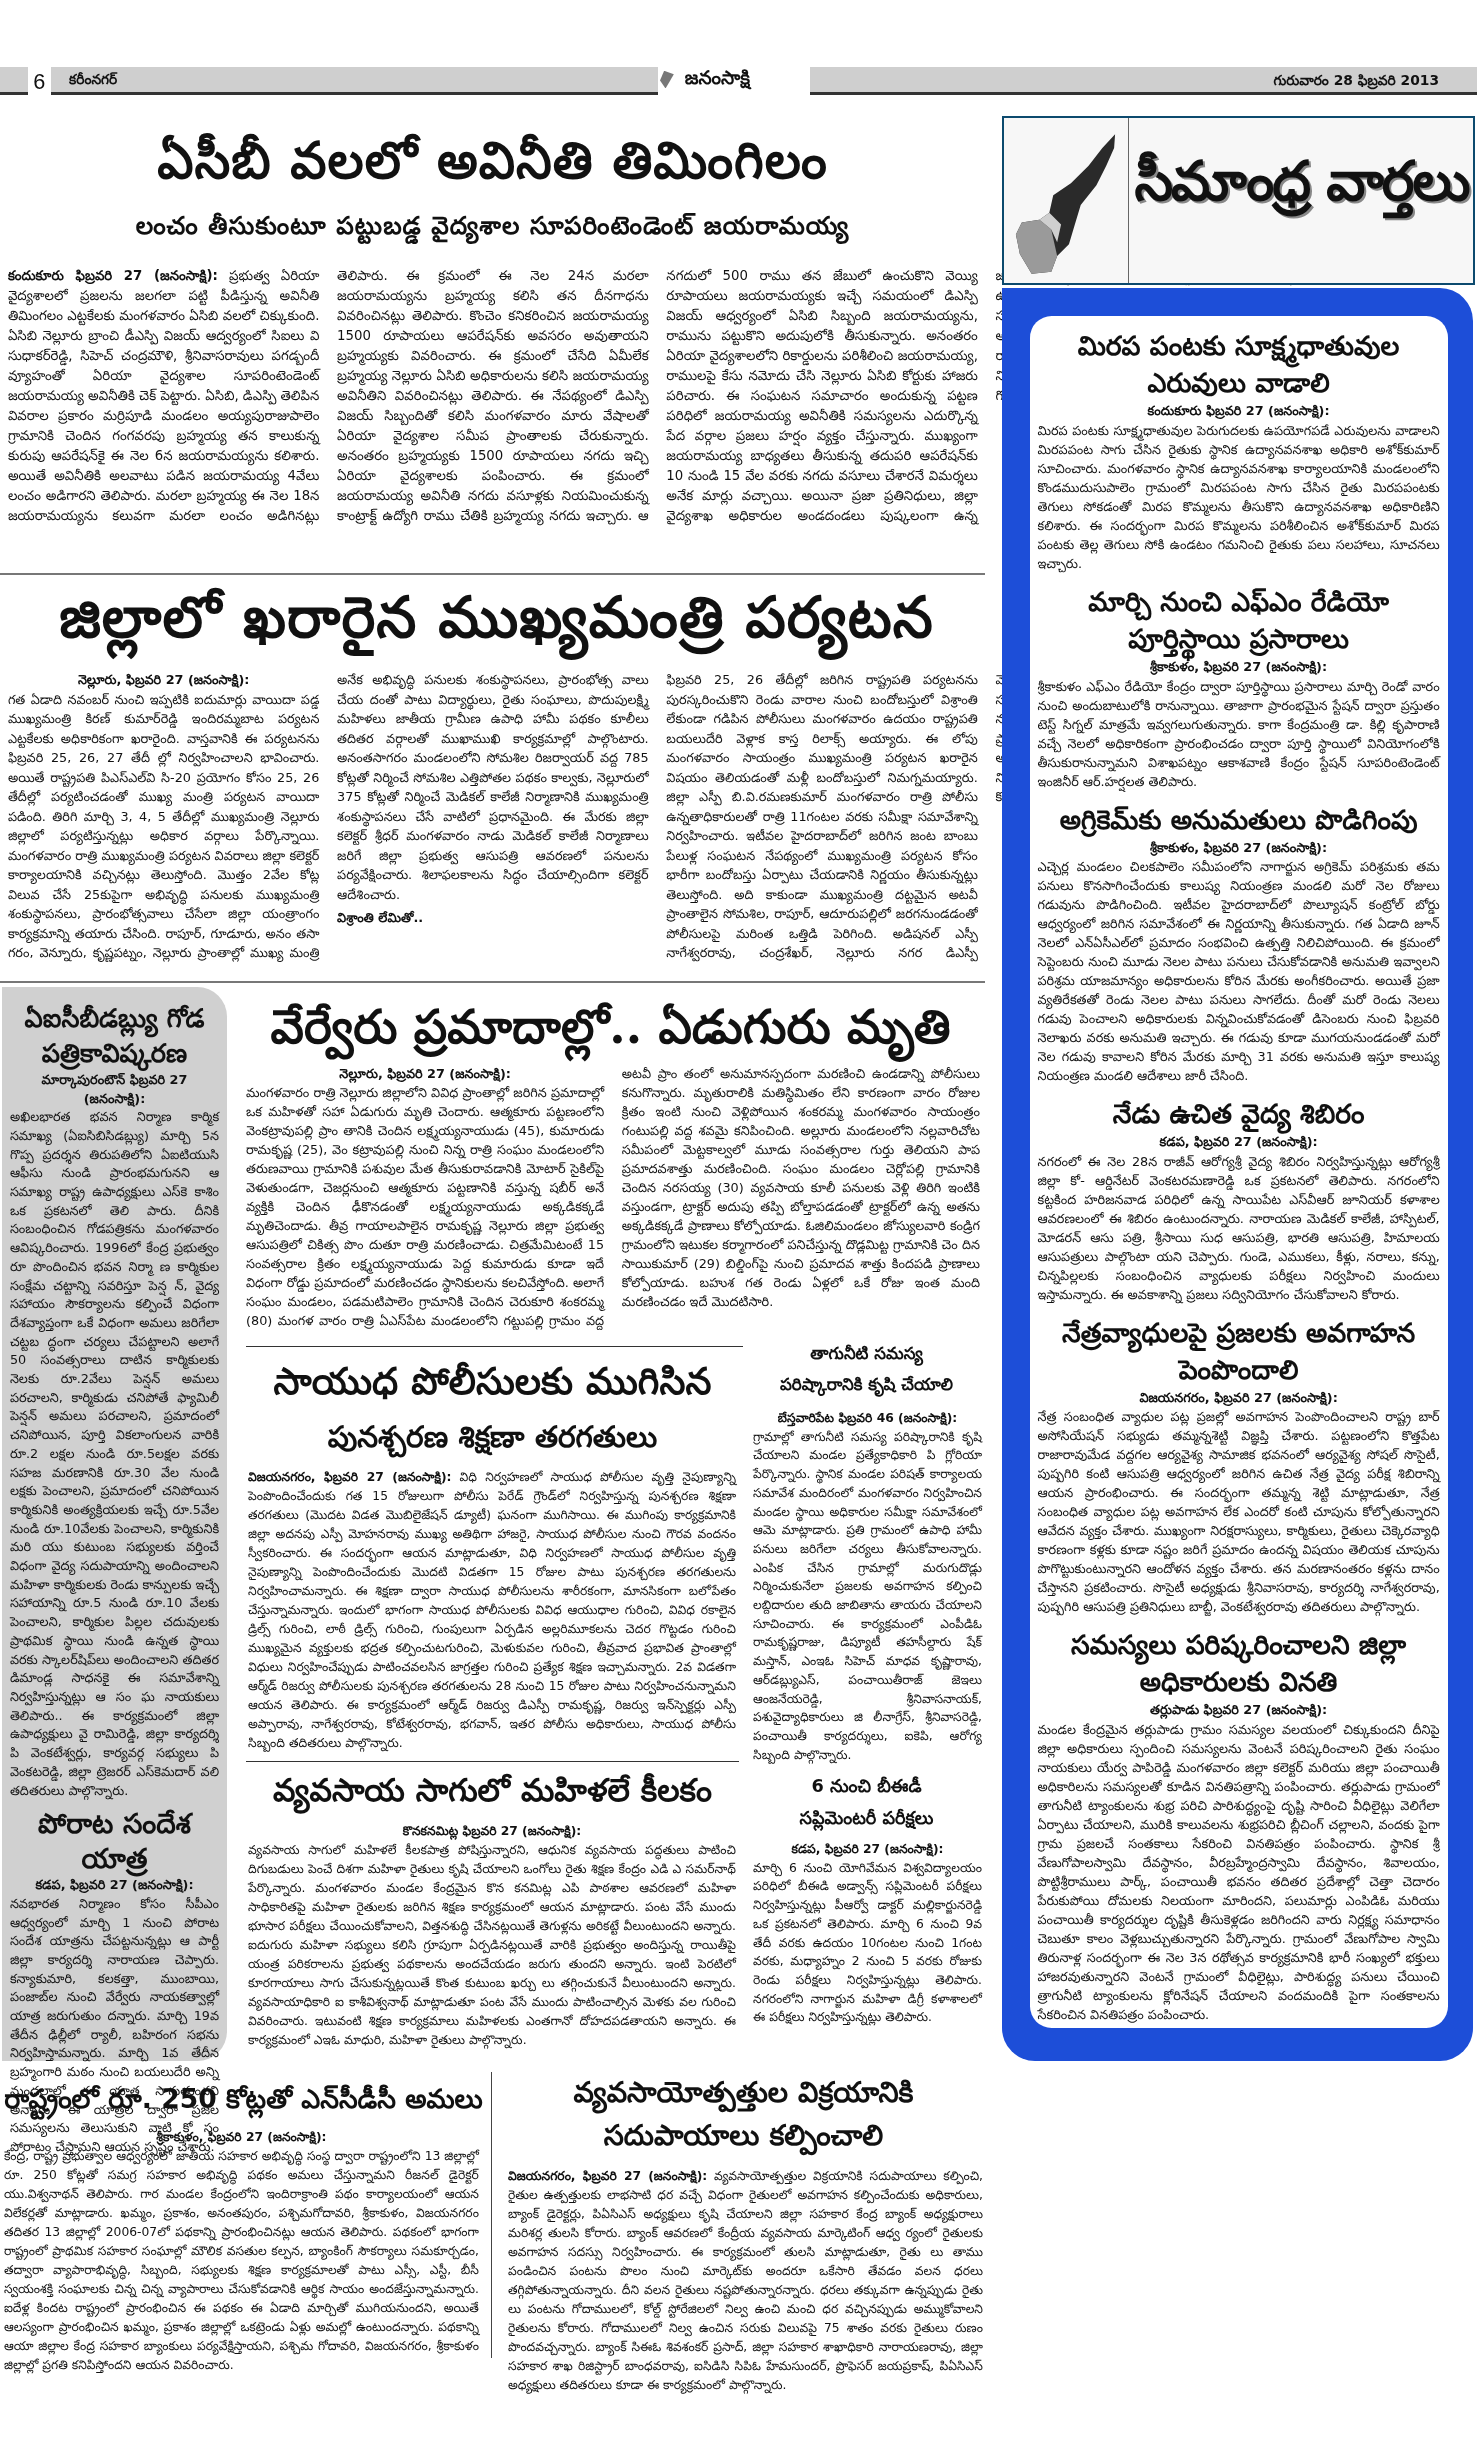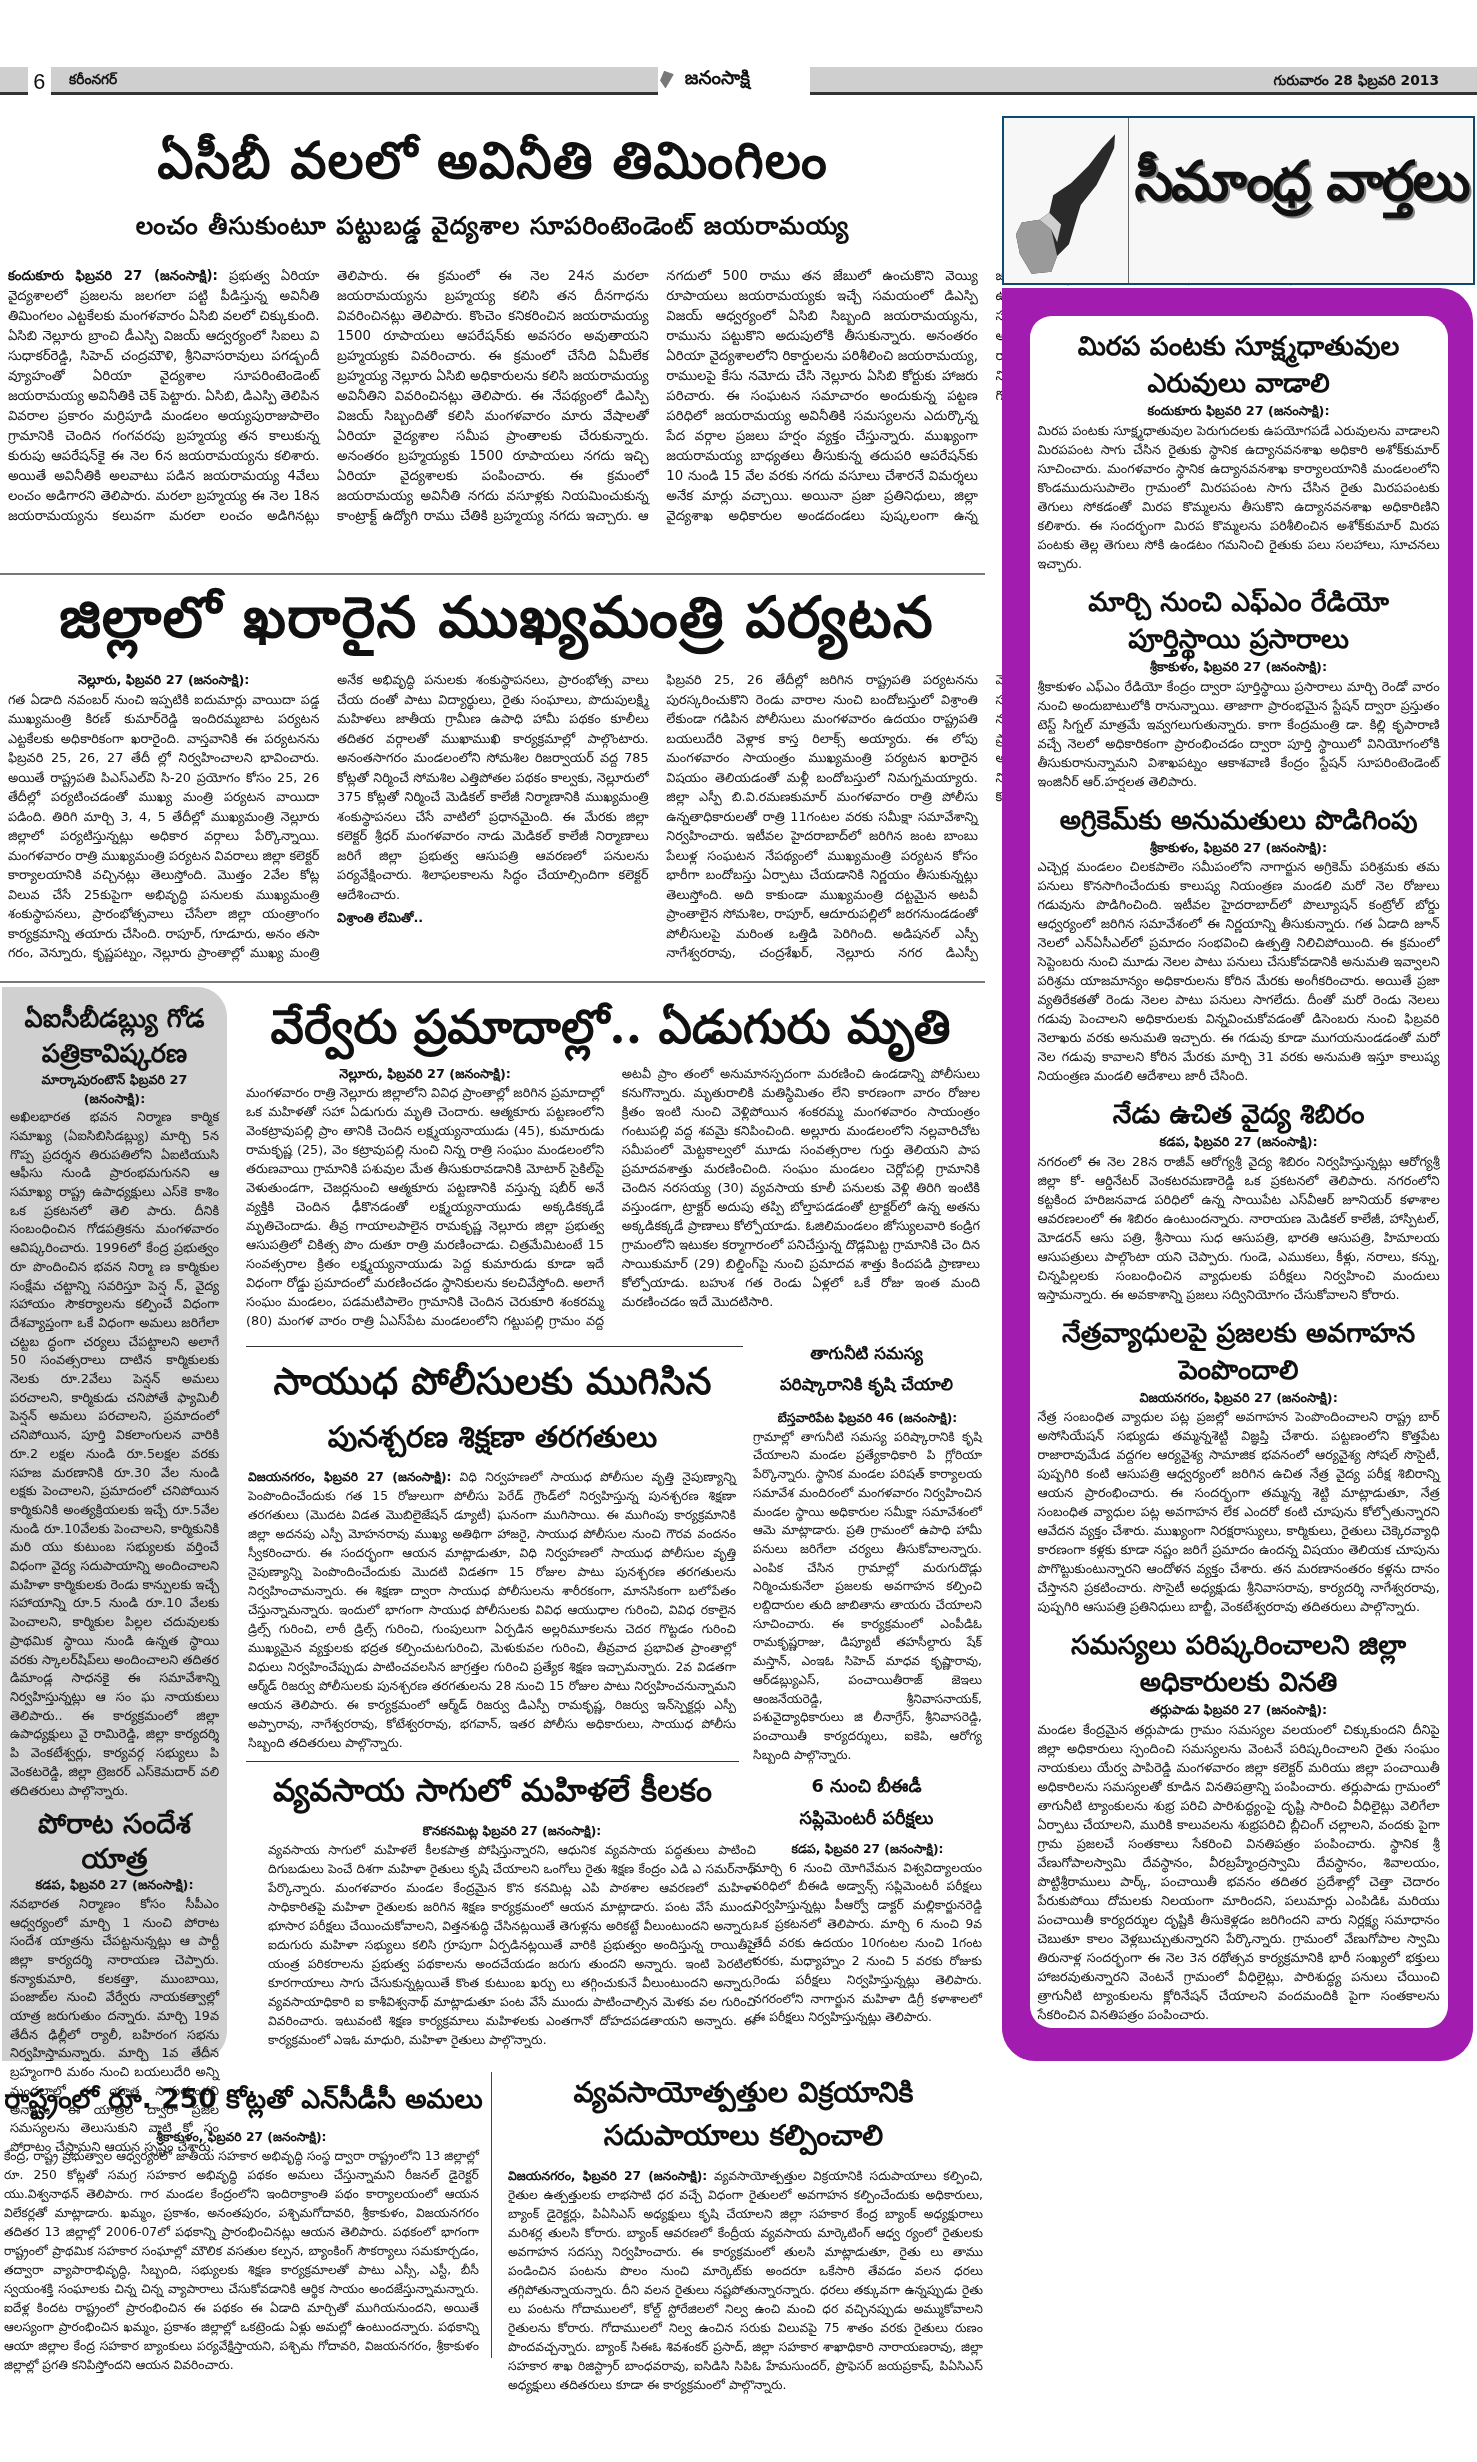--- a/index.html
+++ b/index.html
@@ -24,21 +24,21 @@
   .vrule { position: absolute; width: 1px; background: #444; }
 
   .graybox { position: absolute; left: 2px; top: 987px; width: 225px; height: 1074px; background: #d0d0d0; border-radius: 0 29.6px 29.6px 0; padding: 13.8px 7.9px; font-size: 12.8px; line-height: 18.7px; text-align: justify; }
   .graybox h3 { text-align: center; font-size: 25.6px; line-height: 35px; }
 
   .masthead { position: absolute; left: 1002px; top: 116px; width: 473px; height: 169px; border: 2px solid #0c4a6e; background: #f7f7f7; }
   .map { position: absolute; left: 7.9px; top: 7.9px; width: 108px; height: 152px; }
   .mast-divider { position: absolute; left: 124px; top: 0; width: 1px; height: 165px; background: #666; }
   .mast-title { position: absolute; left: 130px; top: 29.6px; width: 335px; text-align: center; font-size: 55px; font-weight: bold; font-family: "DejaVu Serif", serif; color: #111; text-shadow: 2px 2px 0 #888; letter-spacing: -2px; }
 
-  .sidebar { position: absolute; left: 1002px; top: 288px; width: 471px; height: 1773px; background: #a21caf; border-radius: 0 0 33px 33px; border-top-right-radius: 33px; }
+  .sidebar { position: absolute; left: 1002px; top: 288px; width: 471px; height: 1773px; background: #1d4ed8; border-radius: 0 0 33px 33px; border-top-right-radius: 33px; }
   .sidebar-inner { position: absolute; left: 27.6px; top: 27.6px; width: 418px; height: 1712px; background: #fff; border-radius: 21.7px 21.7px 21.7px 21.7px; padding: 7.9px 7.9px; overflow: hidden; }
   .sb-h { text-align: center; font-weight: bold; font-size: 26.6px; line-height: 37px; margin-top: 9.9px; }
   .sb-dl { text-align: center; font-weight: bold; font-size: 12.8px; line-height: 19.7px; }
   .sb-body { font-size: 12.8px; line-height: 19px; text-align: justify; }
 
   .block { position: absolute; }
   .hl-big { text-align: center; font-weight: bold; }
 </style>
 </head>
 <body>
@@ -97,21 +97,21 @@
 
 <div class="block hl-big" style="left:751px;top:1342px;width:231px;font-size:16.7px;line-height:23.6px;">తాగునీటి సమస్య</div>
 <div class="block hl-big" style="left:751px;top:1373px;width:231px;font-size:16.7px;line-height:23.6px;">పరిష్కారానికి కృషి చేయాలి</div>
 <div class="block" style="left:753px;top:1409px;width:229px;height:345px;font-size:12.3px;line-height:18.7px;text-align:justify;">
   <span class="dl-c">బేస్తవారిపేట ఫిబ్రవరి 46 (జనంసాక్షి):</span>
   <span>గ్రామాల్లో తాగునీటి సమస్య పరిష్కారానికి కృషి చేయాలని మండల ప్రత్యేకాధికారి పి గ్లోరియా పేర్కొన్నారు. స్థానిక మండల పరిషత్ కార్యాలయ సమావేశ మందిరంలో మంగళవారం నిర్వహించిన మండల స్థాయి అధికారుల సమీక్షా సమావేశంలో ఆమె మాట్లాడారు. ప్రతి గ్రామంలో ఉపాధి హామీ పనులు జరిగేలా చర్యలు తీసుకోవాలన్నారు. ఎంపిక చేసిన గ్రామాల్లో మరుగుదొడ్లు నిర్మించుకునేలా ప్రజలకు అవగాహన కల్పించి లబ్దిదారుల తుది జాబితాను తాయరు చేయాలని సూచించారు. ఈ కార్యక్రమంలో ఎంపీడిఓ రామకృష్ణరాజు, డిప్యూటీ తహసీల్దారు షేక్ మస్తాన్, ఎంఇఓ సిహెచ్ మాధవ కృష్ణారావు, ఆర్‌డబ్ల్యుఎస్, పంచాయితీరాజ్ జెఇలు ఆంజనేయరెడ్డి, శ్రీనివాసనాయక్, పశువైద్యాధికారులు జి లీనాగ్రేస్, శ్రీనివాసరెడ్డి, పంచాయితీ కార్యదర్శులు, ఐకెపి, ఆరోగ్య సిబ్బంది పాల్గొన్నారు.</span>
 </div>
 <div class="rule" style="left:246px;top:1761px;width:493px;height:1px;background:#333;"></div>
 
 <div class="block hl-big" style="left:246px;top:1769px;width:493px;font-size:31.5px;line-height:43px;">వ్యవసాయ సాగులో మహిళలే కీలకం</div>
-<div class="block" style="left:248px;top:1822px;width:488px;height:236px;font-size:12.3px;line-height:19px;text-align:justify;margin-left:20px;">
+<div class="block" style="left:248px;top:1822px;width:488px;height:236px;font-size:12.3px;line-height:19px;text-align:justify;">
   <span class="dl-c">కొనకనమిట్ల ఫిబ్రవరి 27 (జనంసాక్షి):</span>
   <span>వ్యవసాయ సాగులో మహిళలే కీలకపాత్ర పోషిస్తున్నారని, ఆధునిక వ్యవసాయ పద్ధతులు పాటించి దిగుబడులు పెంచే దిశగా మహిళా రైతులు కృషి చేయాలని ఒంగోలు రైతు శిక్షణ కేంద్రం ఎడి ఎ సమర్‌నాథ్ పేర్కొన్నారు. మంగళవారం మండల కేంద్రమైన కొన కనమిట్ల ఎపి పాఠశాల ఆవరణలో మహిళా సాధికారితపై మహిళా రైతులకు జరిగిన శిక్షణ కార్యక్రమంలో ఆయన మాట్లాడారు. పంట వేసే ముందు భూసార పరీక్షలు చేయించుకోవాలని, విత్తనశుద్ధి చేసినట్లయితే తెగుళ్లను అరికట్టే వీలుంటుందని అన్నారు. ఐదుగురు మహిళా సభ్యులు కలిసి గ్రూపుగా ఏర్పడినట్లయితే వారికి ప్రభుత్వం అందిస్తున్న రాయితీపై యంత్ర పరికరాలను ప్రభుత్వ పథకాలను అందచేయడం జరుగు తుందని అన్నారు. ఇంటి పెరటిలో కూరగాయాలు సాగు చేసుకున్నట్లయితే కొంత కుటుంబ ఖర్చు లు తగ్గించుకునే వీలుంటుందని అన్నారు. వ్యవసాయాధికారి ఐ కాశీవిశ్వనాథ్ మాట్లాడుతూ పంట వేసే ముందు పాటించాల్సిన మెళకు వల గురించి వివరించారు. ఇటువంటి శిక్షణ కార్యక్రమాలు మహిళలకు ఎంతగానో దోహదపడతాయని అన్నారు. ఈ కార్యక్రమంలో ఎఇఓ మాధురి, మహిళా రైతులు పాల్గొన్నారు.</span>
 </div>
 
 <div class="block hl-big" style="left:751px;top:1773px;width:231px;font-size:17.7px;line-height:27.6px;">6 నుంచి బీఈడీ</div>
 <div class="block hl-big" style="left:751px;top:1805px;width:231px;font-size:17.7px;line-height:27.6px;">సప్లిమెంటరీ పరీక్షలు</div>
 <div class="block" style="left:753px;top:1840px;width:229px;height:227px;font-size:12.3px;line-height:18.7px;text-align:justify;">
   <span class="dl-c">కడప, ఫిబ్రవరి 27 (జనంసాక్షి):</span>
   <span>మార్చి 6 నుంచి యోగివేమన విశ్వవిద్యాలయం పరిధిలో బీఈడి అడ్వాన్స్ సప్లిమెంటరీ పరీక్షలు నిర్వహిస్తున్నట్లు పీఆర్వో డాక్టర్ మల్లికార్జునరెడ్డి ఒక ప్రకటనలో తెలిపారు. మార్చి 6 నుంచి 9వ తేదీ వరకు ఉదయం 10గంటల నుంచి 1గంట వరకు, మధ్యాహ్నం 2 నుంచి 5 వరకు రోజుకు రెండు పరీక్షలు నిర్వహిస్తున్నట్లు తెలిపారు. నగరంలోని నాగార్జున మహిళా డిగ్రీ కళాశాలలో ఈ పరీక్షలు నిర్వహిస్తున్నట్లు తెలిపారు.</span>
 </div>

